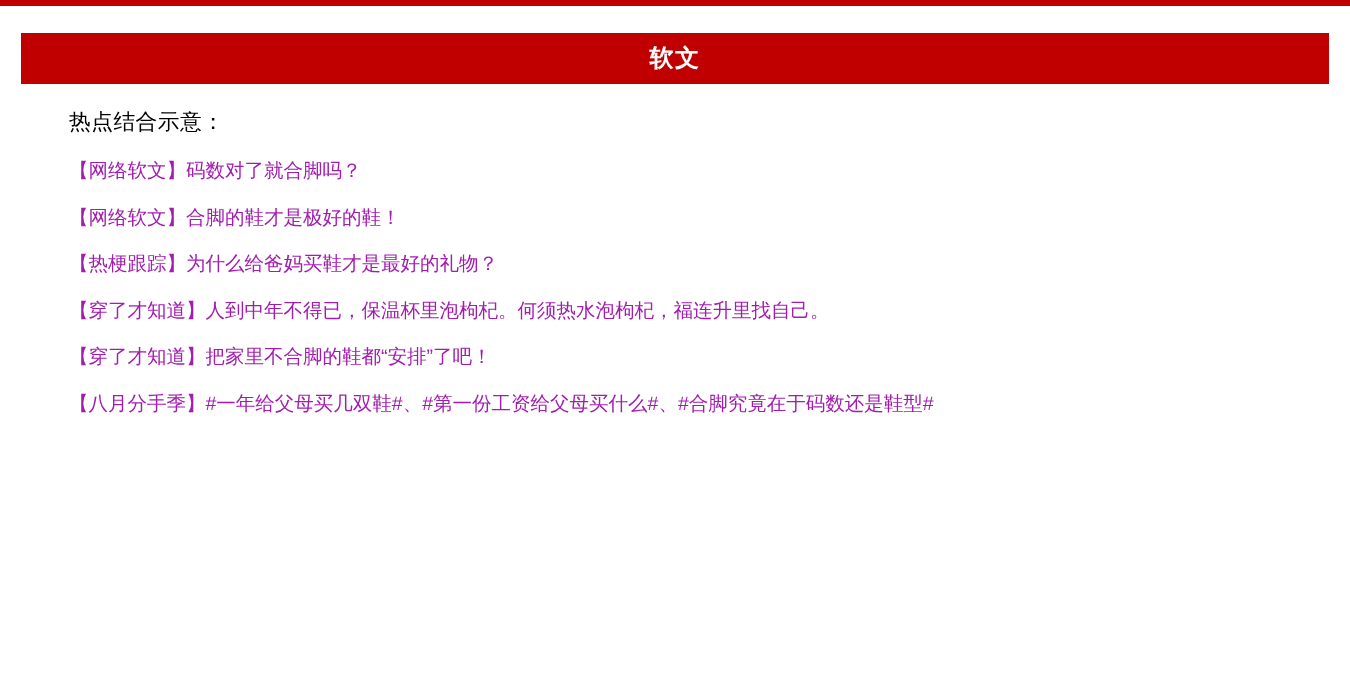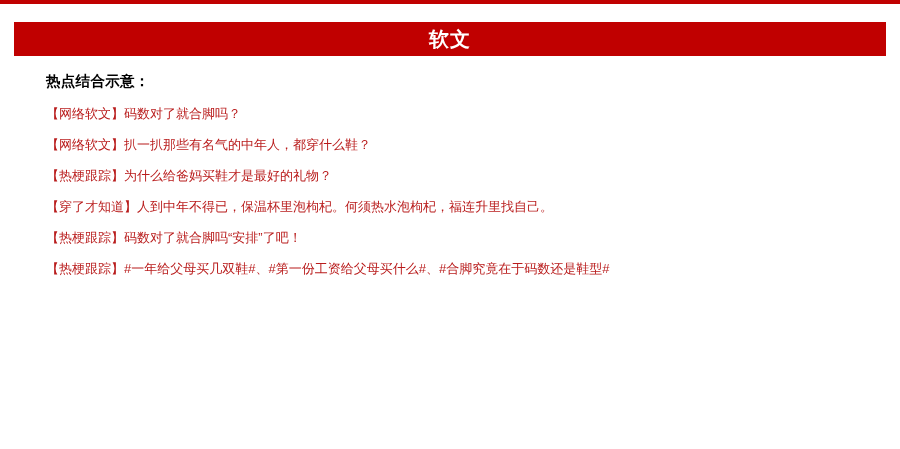--- a/index.html
+++ b/index.html
@@ -37,43 +37,43 @@
   .title-bar {
     margin: 0 14px;
     height: 34px;
     background: #c00000;
     display: flex;
     align-items: center;
     justify-content: center;
   }
   .title-bar .title-text {
     color: #ffffff;
-    font-size: 20px;
+    font-size: 16px;
     font-weight: bold;
     letter-spacing: 1px;
   }
   .body-block {
     padding: 16px 0 0 46px;
   }
   .section-heading {
     font-size: 14.5px;
-    font-weight: bold;
+    font-weight: normal;
     color: #000000;
     margin: 0 0 14px 0;
     letter-spacing: 0.3px;
   }
   .line-list {
     list-style: none;
     margin: 0;
     padding: 0;
   }
   .line-item {
     font-size: 13px;
     line-height: 17px;
-    color: #b91c1c;
+    color: #a21caf;
     margin-bottom: 14px;
     white-space: nowrap;
   }
   .line-item:last-child {
     margin-bottom: 0;
   }
 </style>
 </head>
 <body>
 
@@ -86,22 +86,22 @@
     <div class="title-bar">
       <span class="title-text">软文</span>
     </div>
 
     <div class="body-block">
 
       <div class="section-heading">热点结合示意：</div>
 
       <ul class="line-list">
         <li class="line-item">【网络软文】码数对了就合脚吗？</li>
-        <li class="line-item">【网络软文】扒一扒那些有名气的中年人，都穿什么鞋？</li>
+        <li class="line-item">【网络软文】合脚的鞋才是极好的鞋！</li>
         <li class="line-item">【热梗跟踪】为什么给爸妈买鞋才是最好的礼物？</li>
         <li class="line-item">【穿了才知道】人到中年不得已，保温杯里泡枸杞。何须热水泡枸杞，福连升里找自己。</li>
-        <li class="line-item">【热梗跟踪】码数对了就合脚吗“安排”了吧！</li>
-        <li class="line-item">【热梗跟踪】#一年给父母买几双鞋#、#第一份工资给父母买什么#、#合脚究竟在于码数还是鞋型#</li>
+        <li class="line-item">【穿了才知道】把家里不合脚的鞋都“安排”了吧！</li>
+        <li class="line-item">【八月分手季】#一年给父母买几双鞋#、#第一份工资给父母买什么#、#合脚究竟在于码数还是鞋型#</li>
       </ul>
 
     </div>
   </div>
 </div>
 
 </body></html>

